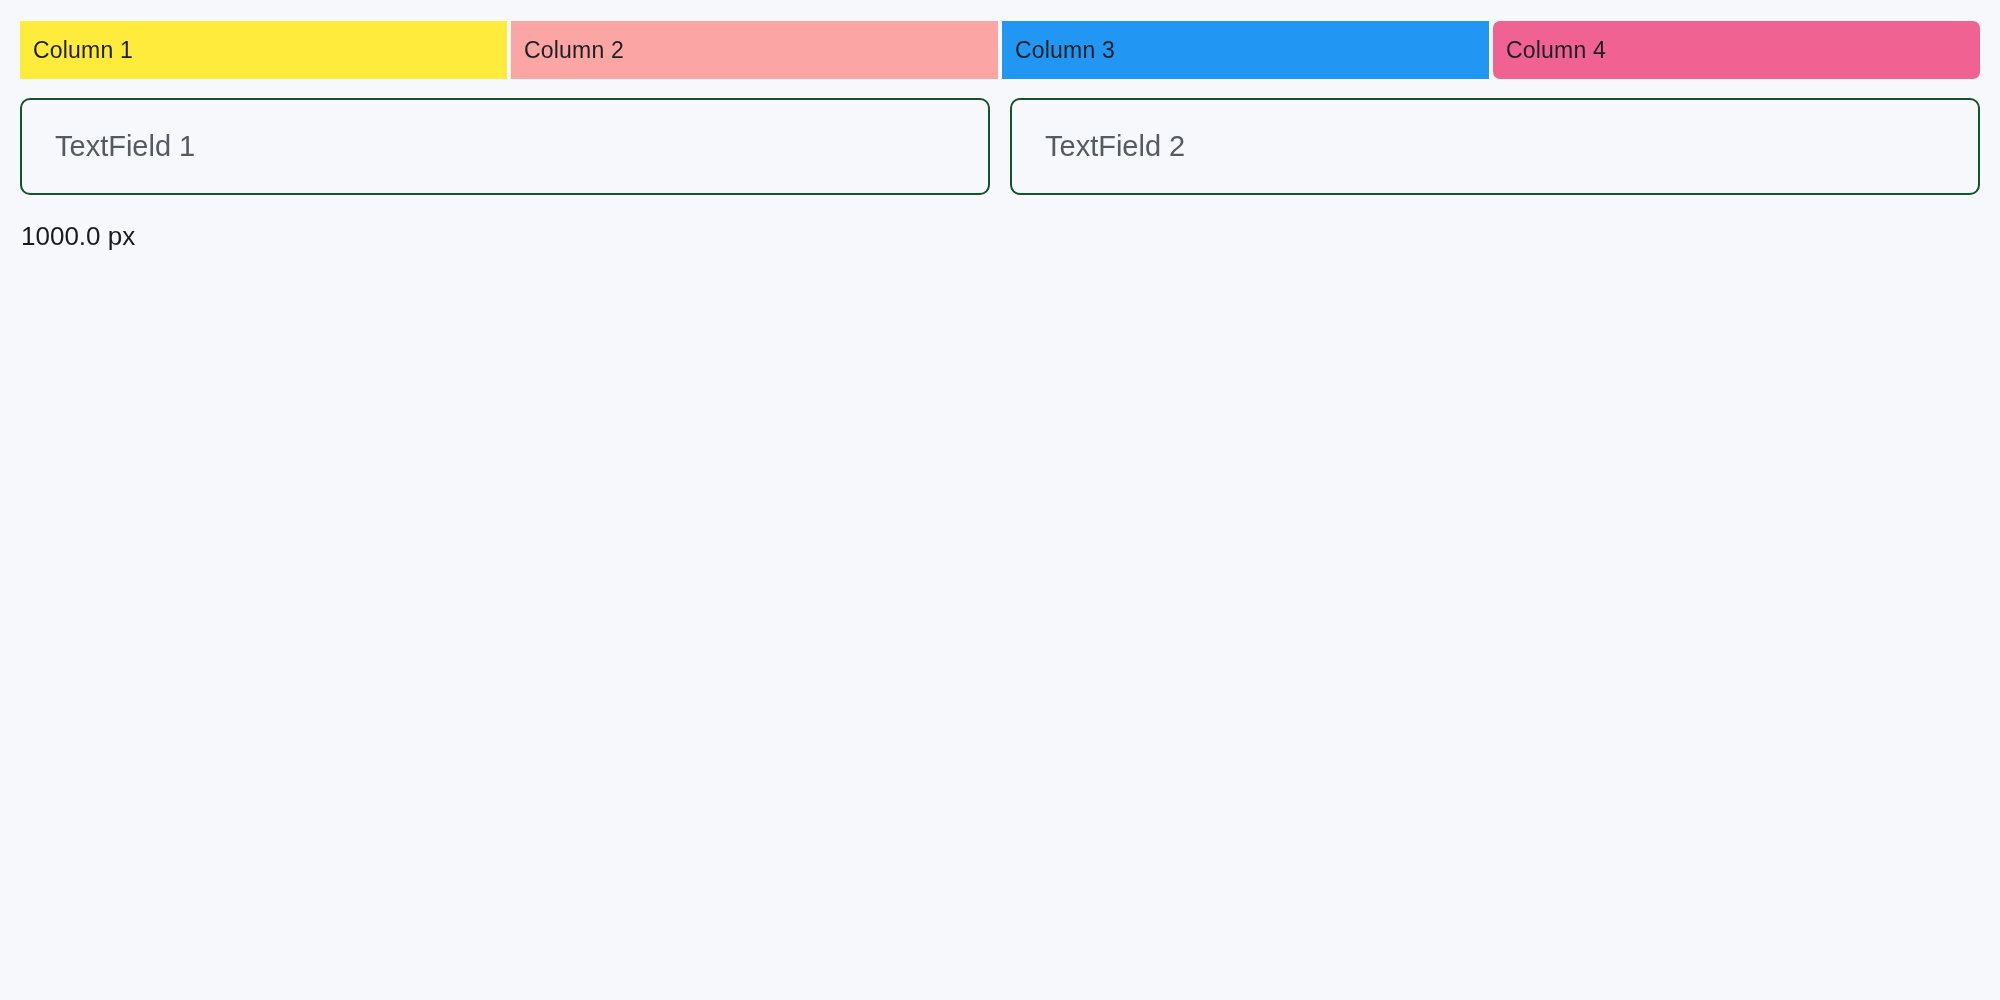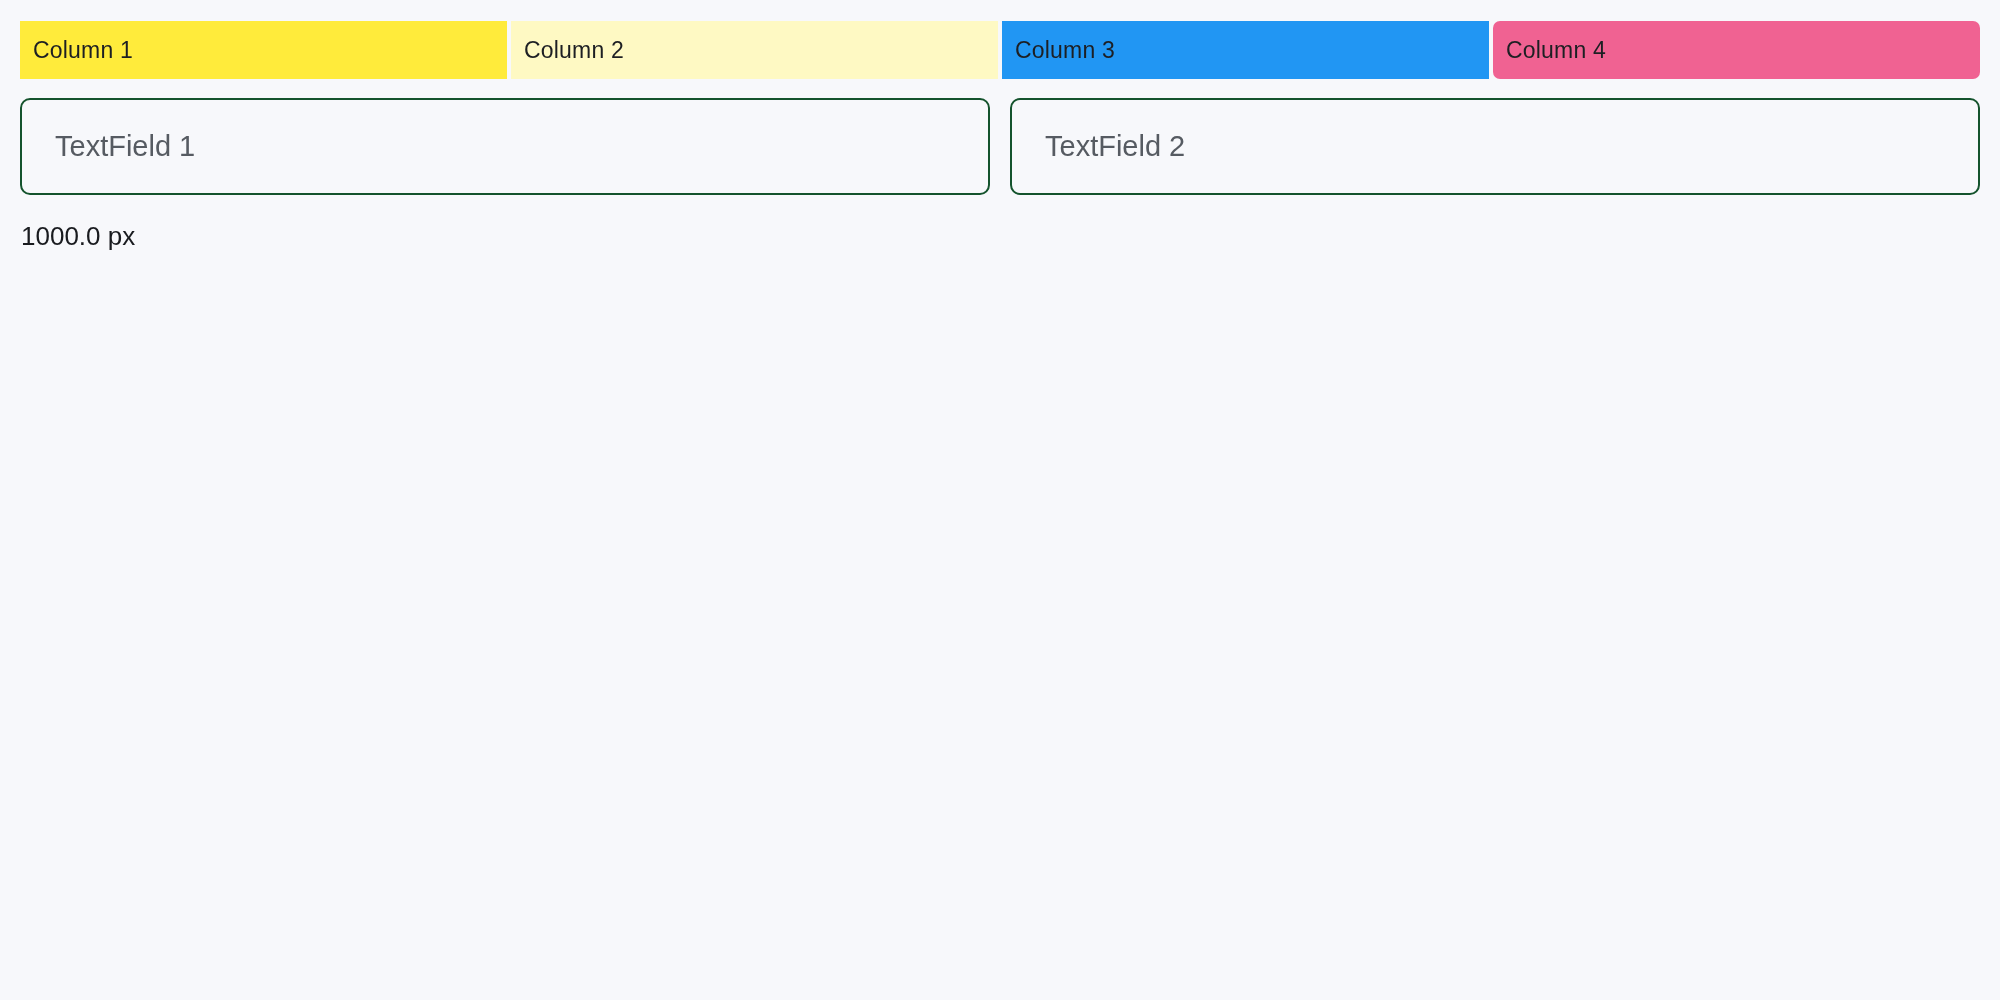--- a/index.html
+++ b/index.html
@@ -74,21 +74,21 @@
 </style>
 </head>
 <body>
 
 <div class="screen">
 
   <div class="columns-row">
     <div class="color-column" style="background: rgb(255, 235, 59);">
       <span>Column 1</span>
     </div>
-    <div class="color-column" style="background: #fef9c3;">
+    <div class="color-column" style="background: #fca5a5;">
       <span>Column 2</span>
     </div>
     <div class="color-column" style="background: rgb(33, 150, 243);">
       <span>Column 3</span>
     </div>
     <div class="color-column" style="background: rgb(240, 98, 146); border-radius: 7px;">
       <span>Column 4</span>
     </div>
   </div>
 

